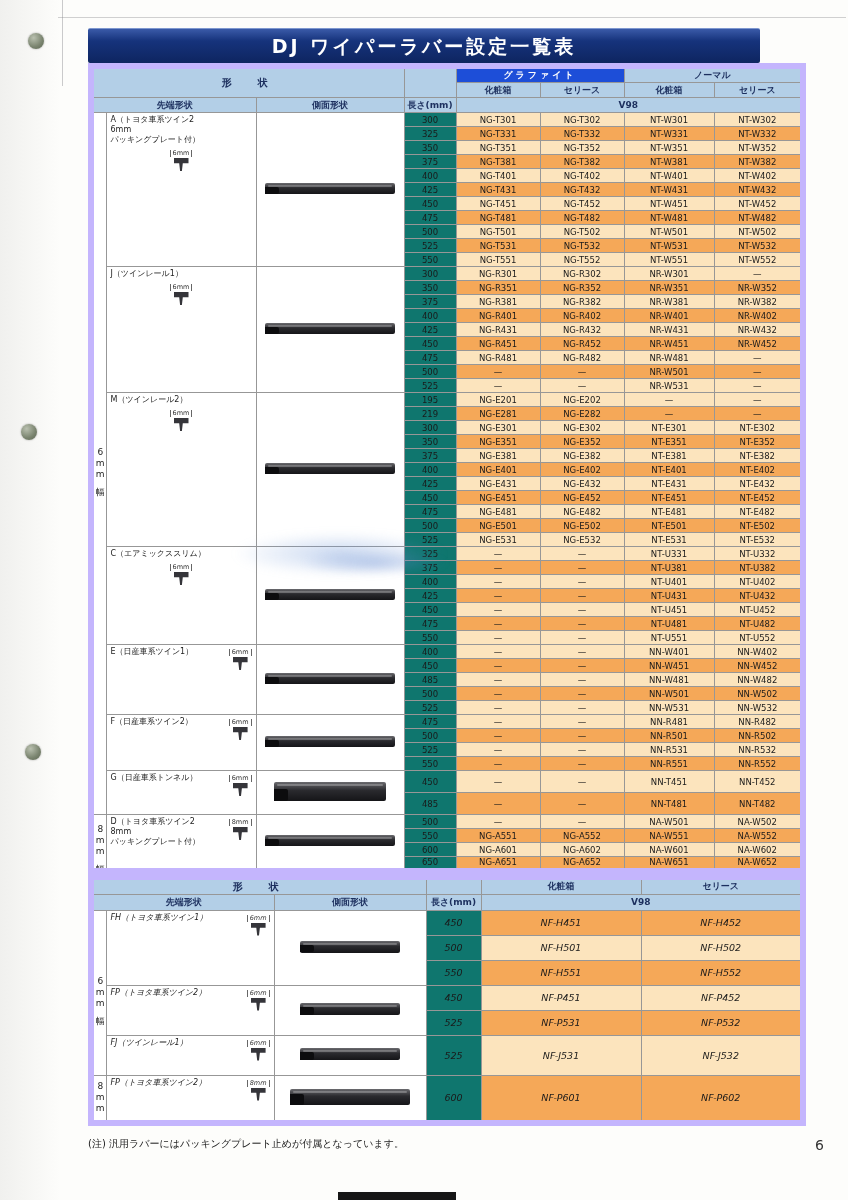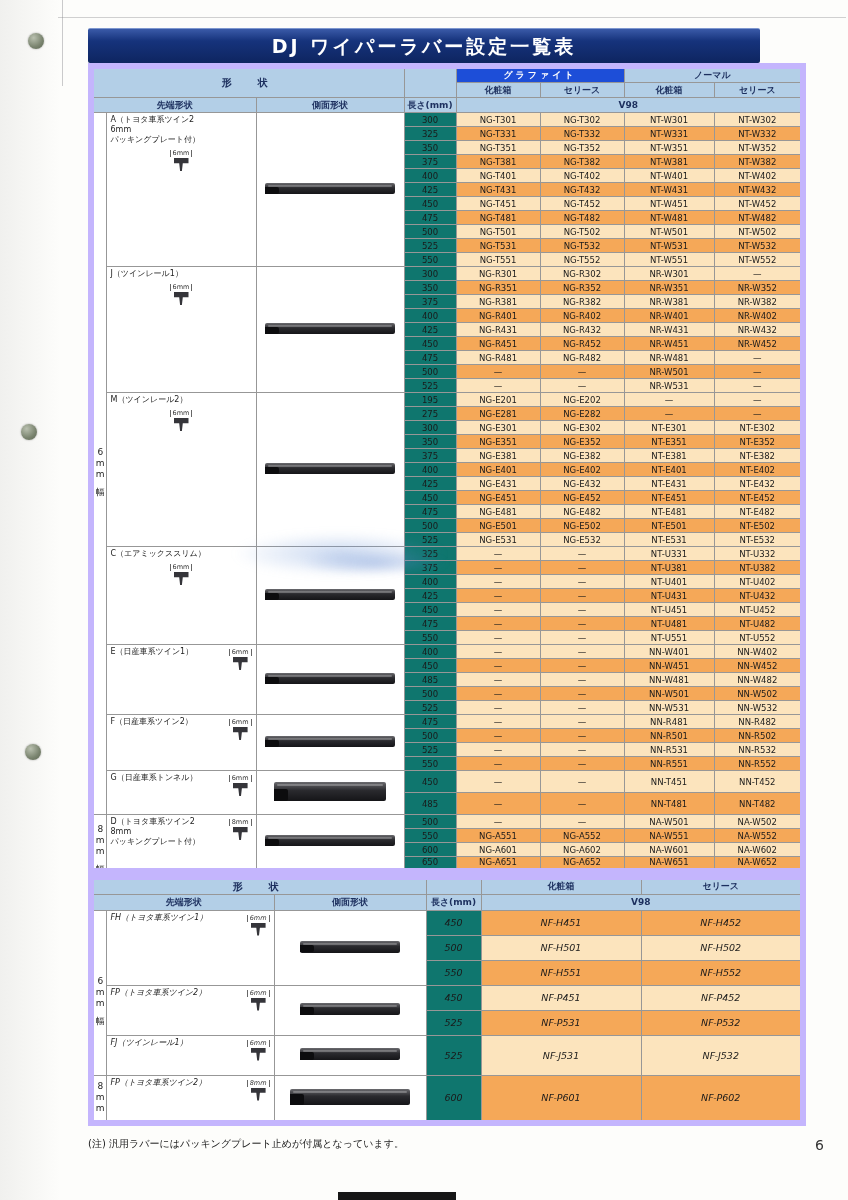--- a/index.html
+++ b/index.html
@@ -296,21 +296,21 @@
               </div>
             </td>
             <td class="side-cell" rowspan="11"><div class="profile"></div></td>
             <td class="len">195</td>
             <td class="code">NG-E201</td>
             <td class="code">NG-E202</td>
             <td class="code">—</td>
             <td class="code">—</td>
           </tr>
           <tr class="r-dk">
-            <td class="len">275</td>
+            <td class="len">219</td>
             <td class="code">NG-E281</td>
             <td class="code">NG-E282</td>
             <td class="code">—</td>
             <td class="code">—</td>
           </tr>
           <tr class="r-lt">
             <td class="len">300</td>
             <td class="code">NG-E301</td>
             <td class="code">NG-E302</td>
             <td class="code">NT-E301</td>

